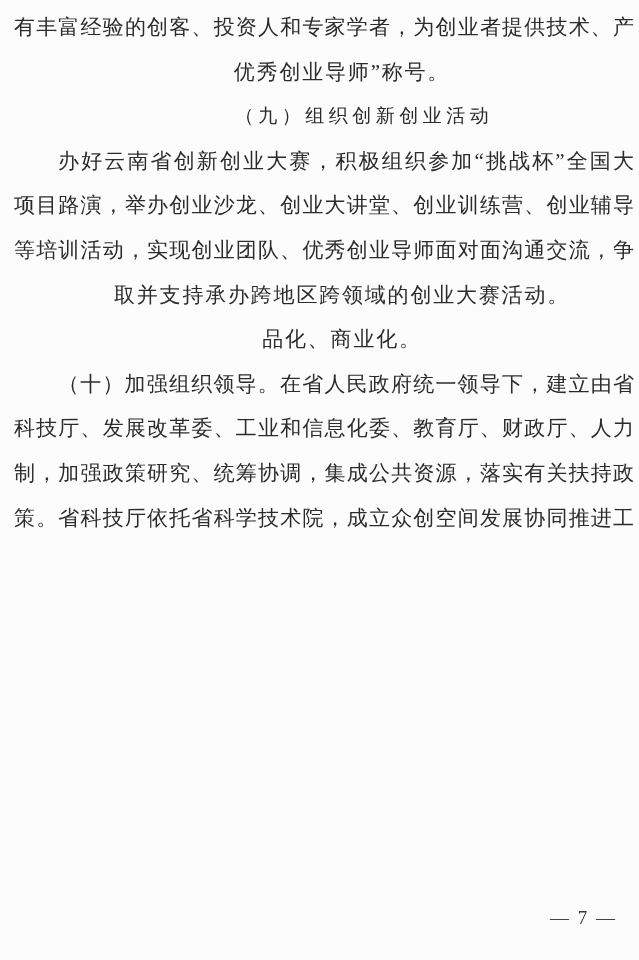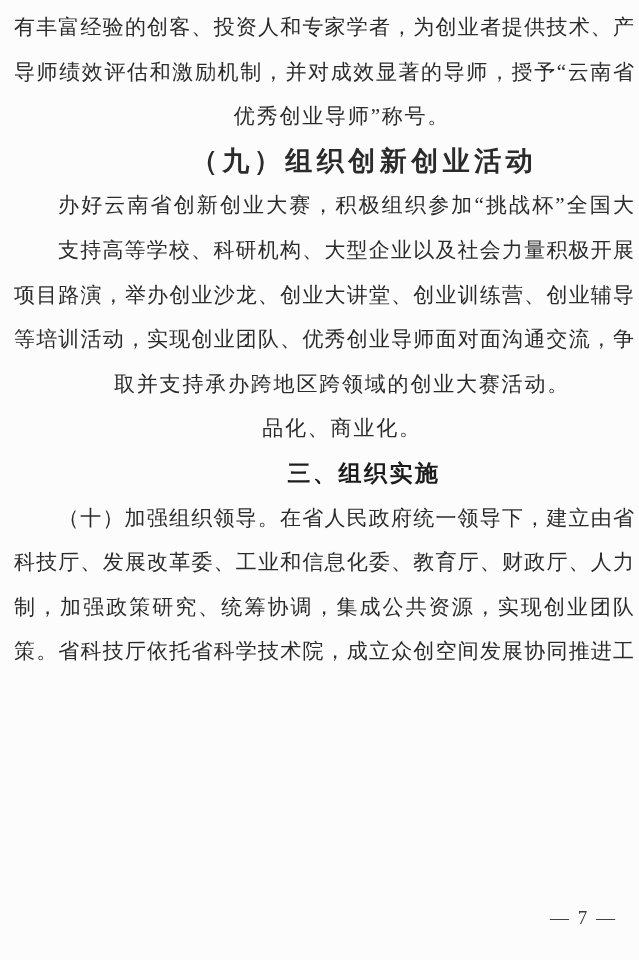--- a/index.html
+++ b/index.html
@@ -40,22 +40,22 @@
   }
   .line.left {
     text-align: center;
     letter-spacing: 1.8px;
     margin-left: 36px;
   }
   .line.indent {
     padding-left: 44px;
   }
   .line.heading-kai {
-    font-weight: bold;
-    font-size: 27px;
+    font-weight: normal;
+    font-size: 19px;
     letter-spacing: 4.5px;
   }
   .line.heading-hei {
     font-family: "Liberation Sans", "DejaVu Sans", sans-serif;
     font-weight: bold;
     font-size: 23px;
     letter-spacing: 2.5px;
     color: #1c1c1c;
   }
   .bold-run {
@@ -72,29 +72,26 @@
     color: #3a3a3a;
     font-family: "Liberation Serif", "DejaVu Serif", serif;
   }
 </style>
 </head>
 <body>
 
 <div class="page">
   <div class="doc-body">
       <div class="line body justify"><span>有丰富经验的创客、投资人和专家学者，为创业者提供技术、产</span></div>
-      <div class="line body justify"><span>导师绩效评估和激励机制，并对成效显著的导师，授予“云南省</span></div>
       <div class="line body left"><span>优秀创业导师”称号。</span></div>
       <div class="line heading-kai indent left"><span>（九）组织创新创业活动</span></div>
       <div class="line body indent justify"><span>办好云南省创新创业大赛，积极组织参加“挑战杯”全国大</span></div>
-      <div class="line body indent justify"><span>支持高等学校、科研机构、大型企业以及社会力量积极开展</span></div>
       <div class="line body justify"><span>项目路演，举办创业沙龙、创业大讲堂、创业训练营、创业辅导</span></div>
       <div class="line body justify"><span>等培训活动，实现创业团队、优秀创业导师面对面沟通交流，争</span></div>
       <div class="line body left"><span>取并支持承办跨地区跨领域的创业大赛活动。</span></div>
       <div class="line body left"><span>品化、商业化。</span></div>
-      <div class="line heading-hei indent left"><span>三、组织实施</span></div>
       <div class="line body indent justify"><span class="bold-run">（十）加强组织领导。</span><span>在省人民政府统一领导下，建立由省</span></div>
       <div class="line body justify"><span>科技厅、发展改革委、工业和信息化委、教育厅、财政厅、人力</span></div>
-      <div class="line body justify"><span>制，加强政策研究、统筹协调，集成公共资源，实现创业团队</span></div>
+      <div class="line body justify"><span>制，加强政策研究、统筹协调，集成公共资源，落实有关扶持政</span></div>
       <div class="line body justify"><span>策。省科技厅依托省科学技术院，成立众创空间发展协同推进工</span></div>
     </div>
   <div class="page-number">— 7 —</div>
 </div>
 
 </body></html>

